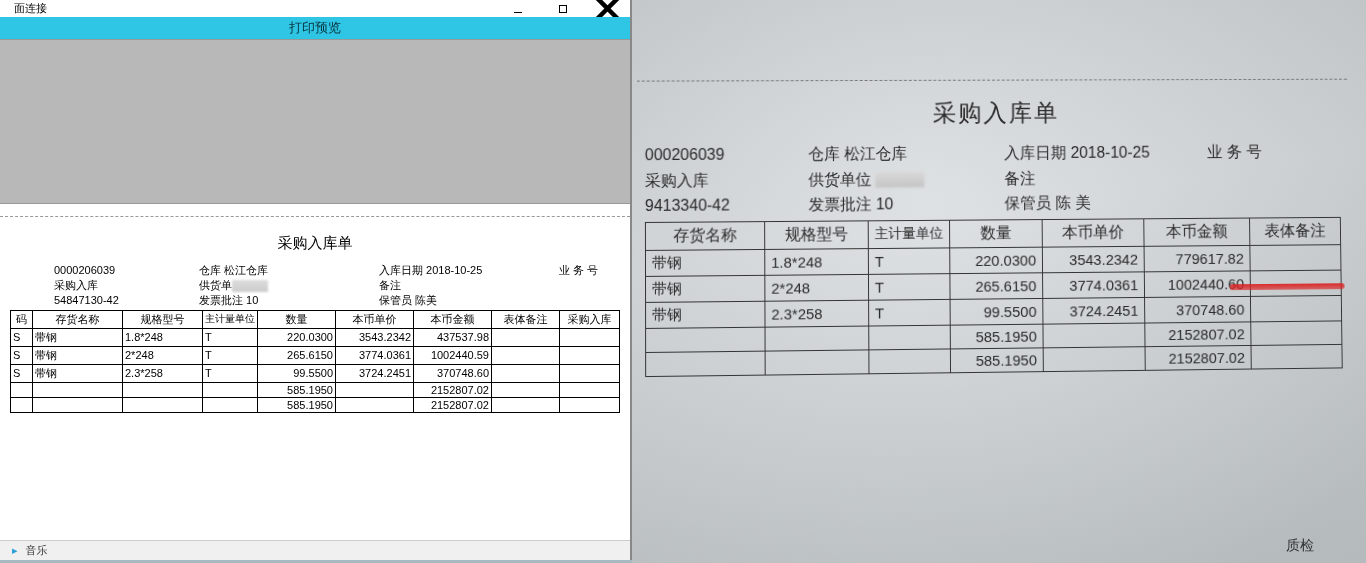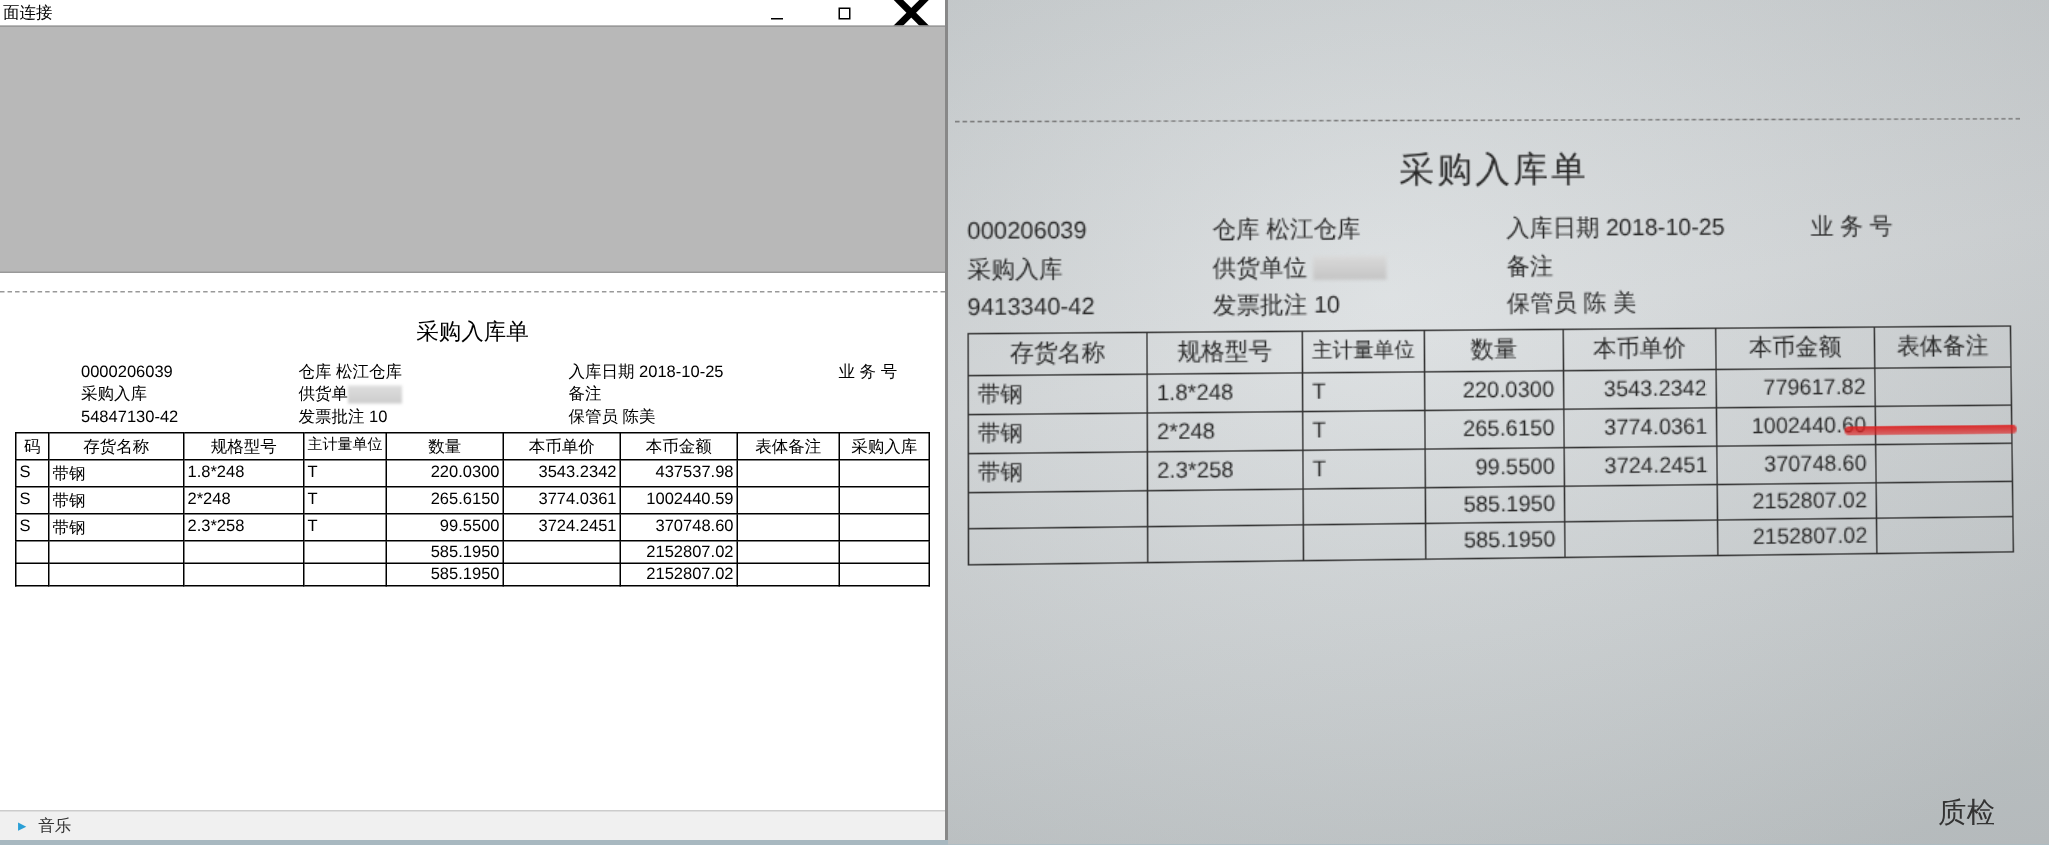--- a/index.html
+++ b/index.html
@@ -21,21 +21,21 @@
       position: relative;
       border-right: 2px solid #888;
     }
     .titlebar {
       height: 17px;
       display: flex;
       align-items: center;
       background: #fff;
       font-size: 11px;
     }
-    .titlebar-title { padding-left: 2px; }
+    .titlebar-title { padding-left: 14px; }
     .win-controls {
       margin-left: auto;
       display: flex;
     }
     .win-btn {
       width: 45px;
       height: 17px;
       display: flex;
       align-items: center;
       justify-content: center;
@@ -200,23 +200,23 @@
       background: linear-gradient(to bottom, rgba(219,34,34,0.95), rgba(219,34,34,0.6));
       border-radius: 3px 3px 3px 3px / 3px 3px 3px 3px;
     }
     .photo-redact {
        display:inline-block; width:50px; height:16px;
        background: linear-gradient(#d9d9d9,#c5c5c5);
        filter: blur(1.2px); vertical-align: middle;
     }
     .corner-text {
       position: absolute;
-      right: 36px;
+      right: 52px;
       bottom: 8px;
-      font-size: 19px;
+      font-size: 14px;
       color: #333;
     }
   </style>
 </head>
 <body>
 
 <div class="app-window">
   <div class="titlebar">
     <span class="titlebar-title">面连接</span>
     <div class="win-controls">
@@ -230,20 +230,23 @@
             <rect x="1.5" y="1.5" width="7" height="7" fill="none" stroke="#000" stroke-width="1"></rect>
           </svg>
       </div>
       <div class="win-btn close">
         <svg viewBox="0 0 10 10">
             <line x1="1" y1="1" x2="9" y2="9" stroke="#000"></line>
             <line x1="9" y1="1" x2="1" y2="9" stroke="#000"></line>
           </svg>
       </div>
     </div>
+  </div>
+  <div class="header-bar">
+    <span>打印预览</span>
   </div>
   <div class="gray-area"></div>
   <div class="doc-area">
     <div class="doc-title">采购入库单</div>
     <div class="doc-header-rows">
       <div class="row">
         <div class="c1">0000206039</div>
         <div class="c2"><span>仓库</span> <span>松江仓库</span></div>
         <div class="c3"><span>入库日期</span> <span>2018-10-25</span></div>
         <div class="c4">业 务 号</div>

